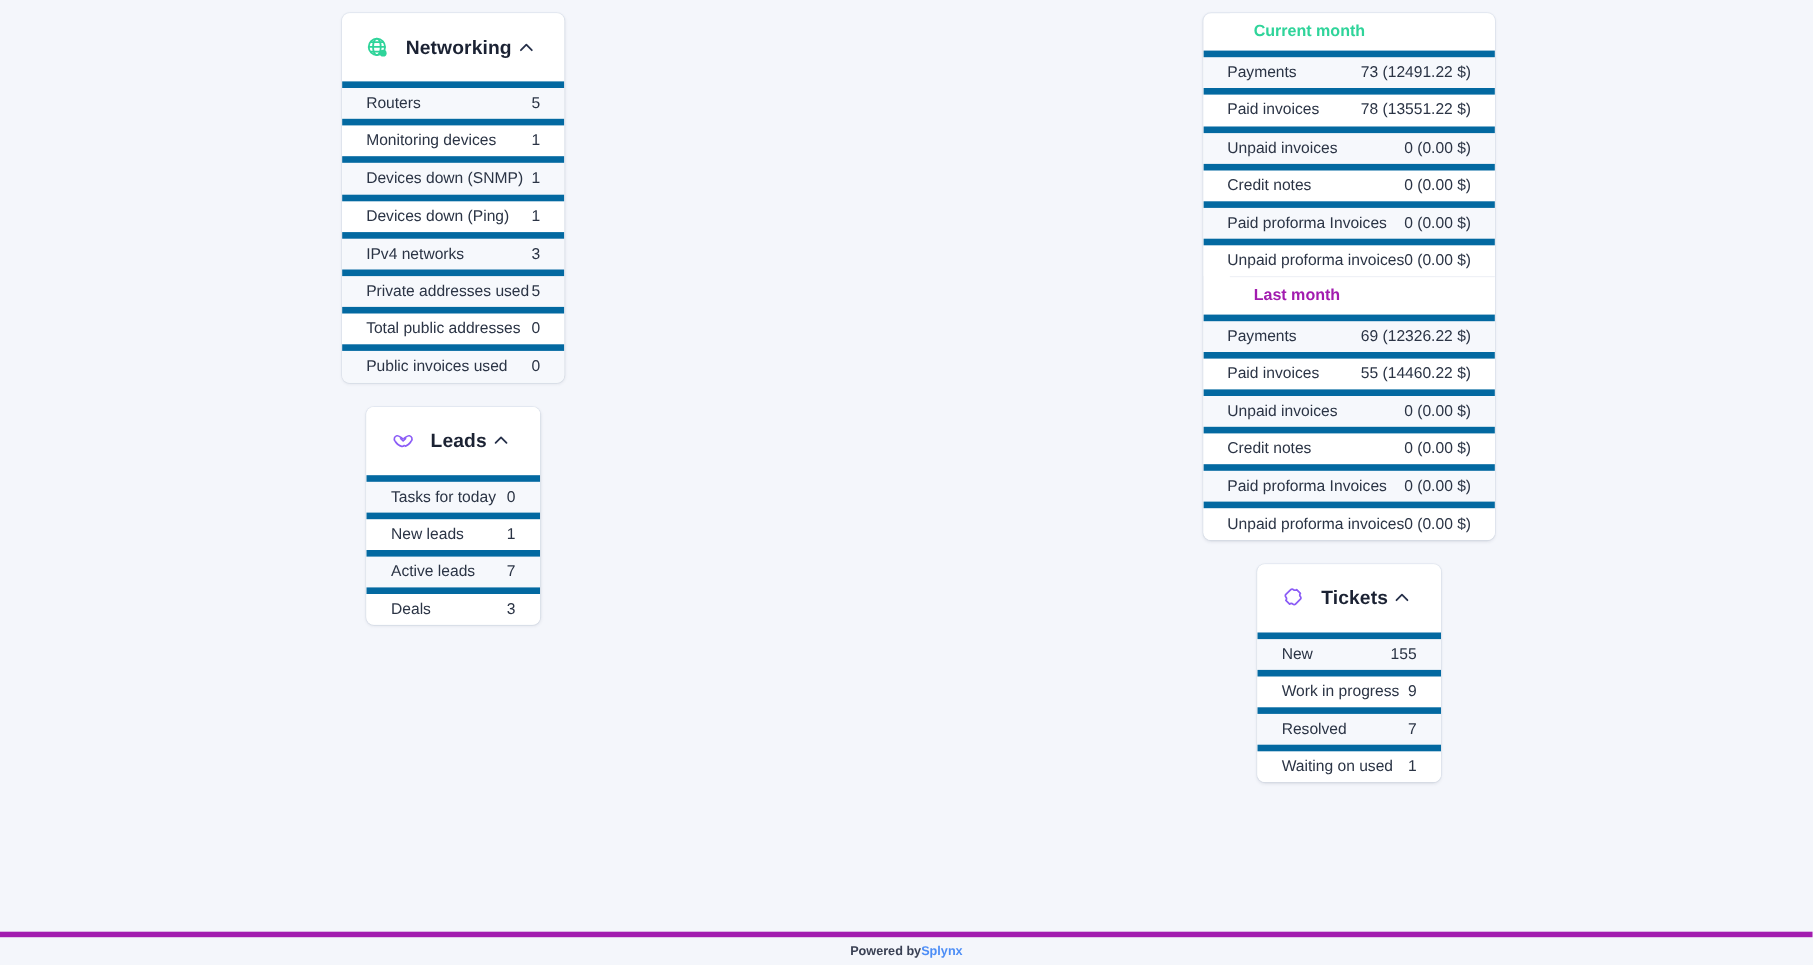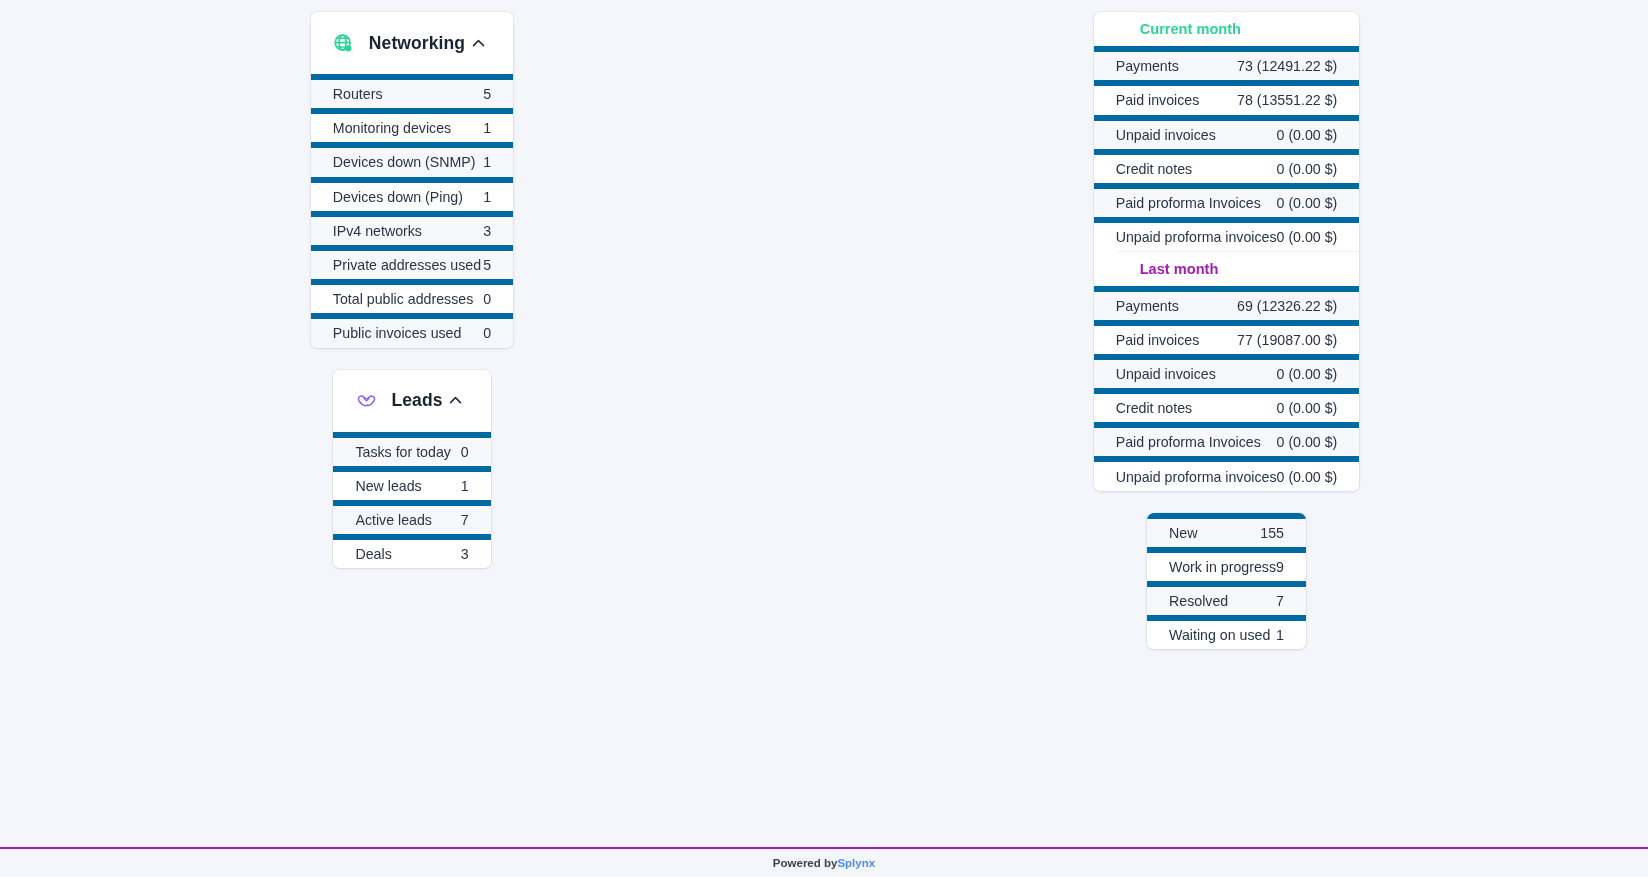--- a/index.html
+++ b/index.html
@@ -93,21 +93,21 @@
     position: absolute;
     left: 0; right: 0; bottom: 0;
     height: 30px;
     display: flex;
     align-items: center;
     justify-content: center;
     font-size: 11.5px;
     color: #3a4154;
     font-weight: bold;
     background: #f4f6fb;
-    border-top: 2px solid #a21caf;
+    border-top: 5px solid #a21caf;
   }
   .footer a { color: #4c8df6; text-decoration: none; font-weight: bold; }
 </style>
 </head>
 <body>
 
 <div id="app">
 
   <div class="columns">
 
@@ -237,21 +237,21 @@
               <span class="label">Unpaid proforma invoices</span>
               <span class="value">0 (0.00 $)</span>
             </div>
             <div class="section-row" style="color: #a21caf;">Last month</div>
             <div class="row striped">
               <span class="label">Payments</span>
               <span class="value">69 (12326.22 $)</span>
             </div>
             <div class="row plain">
               <span class="label">Paid invoices</span>
-              <span class="value">77 (19087.00 $)</span>
+              <span class="value">55 (14460.22 $)</span>
             </div>
             <div class="row striped">
               <span class="label">Unpaid invoices</span>
               <span class="value">0 (0.00 $)</span>
             </div>
             <div class="row plain">
               <span class="label">Credit notes</span>
               <span class="value">0 (0.00 $)</span>
             </div>
             <div class="row striped">
@@ -259,20 +259,33 @@
               <span class="value">0 (0.00 $)</span>
             </div>
             <div class="row plain">
               <span class="label">Unpaid proforma invoices</span>
               <span class="value">0 (0.00 $)</span>
             </div>
           </div>
       </div>
 
       <div class="card">
+        <div class="card-header">
+          <span class="card-icon">
+            <svg width="21" height="21" viewBox="0 0 24 24" fill="none" stroke="#8b5cf6" stroke-width="1.8" stroke-linejoin="round">
+              <path d="M8.5 3.4 L3.4 8.5 a1.9 1.9 0 0 0 0 2.7 a2.4 2.4 0 0 1 0 3.4 l3.9 3.9 a2.4 2.4 0 0 1 3.4 0 a1.9 1.9 0 0 0 2.7 0 l5.1 -5.1 a1.9 1.9 0 0 0 0 -2.7 a2.4 2.4 0 0 1 0 -3.4 L14.6 3.4 a2.4 2.4 0 0 1 -3.4 0 a1.9 1.9 0 0 0 -2.7 0 z"></path>
+            </svg>
+          </span>
+          <span class="card-title">Tickets</span>
+          <span class="collapse-btn">
+            <svg width="17" height="17" viewBox="0 0 24 24" fill="none" stroke="#26304a" stroke-width="2.3" stroke-linecap="round" stroke-linejoin="round">
+              <polyline points="5,15 12,8 19,15"></polyline>
+            </svg>
+          </span>
+        </div>
         <div class="rows" id="rows-tickets">
             <div class="row striped">
               <span class="label">New</span>
               <span class="value">155</span>
             </div>
             <div class="row plain">
               <span class="label">Work in progress</span>
               <span class="value">9</span>
             </div>
             <div class="row striped">

